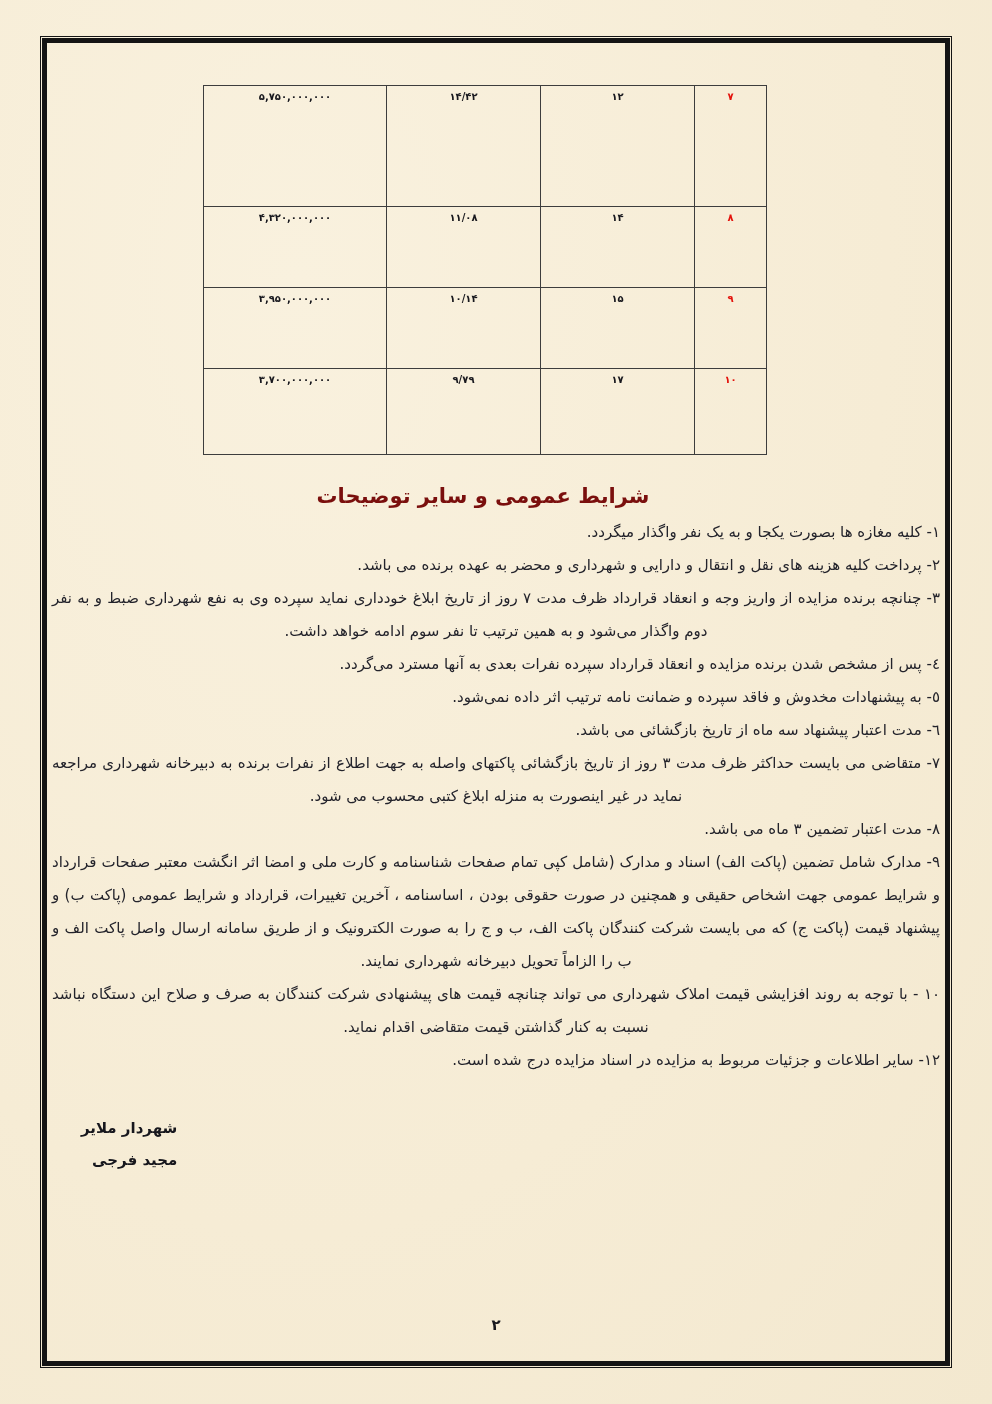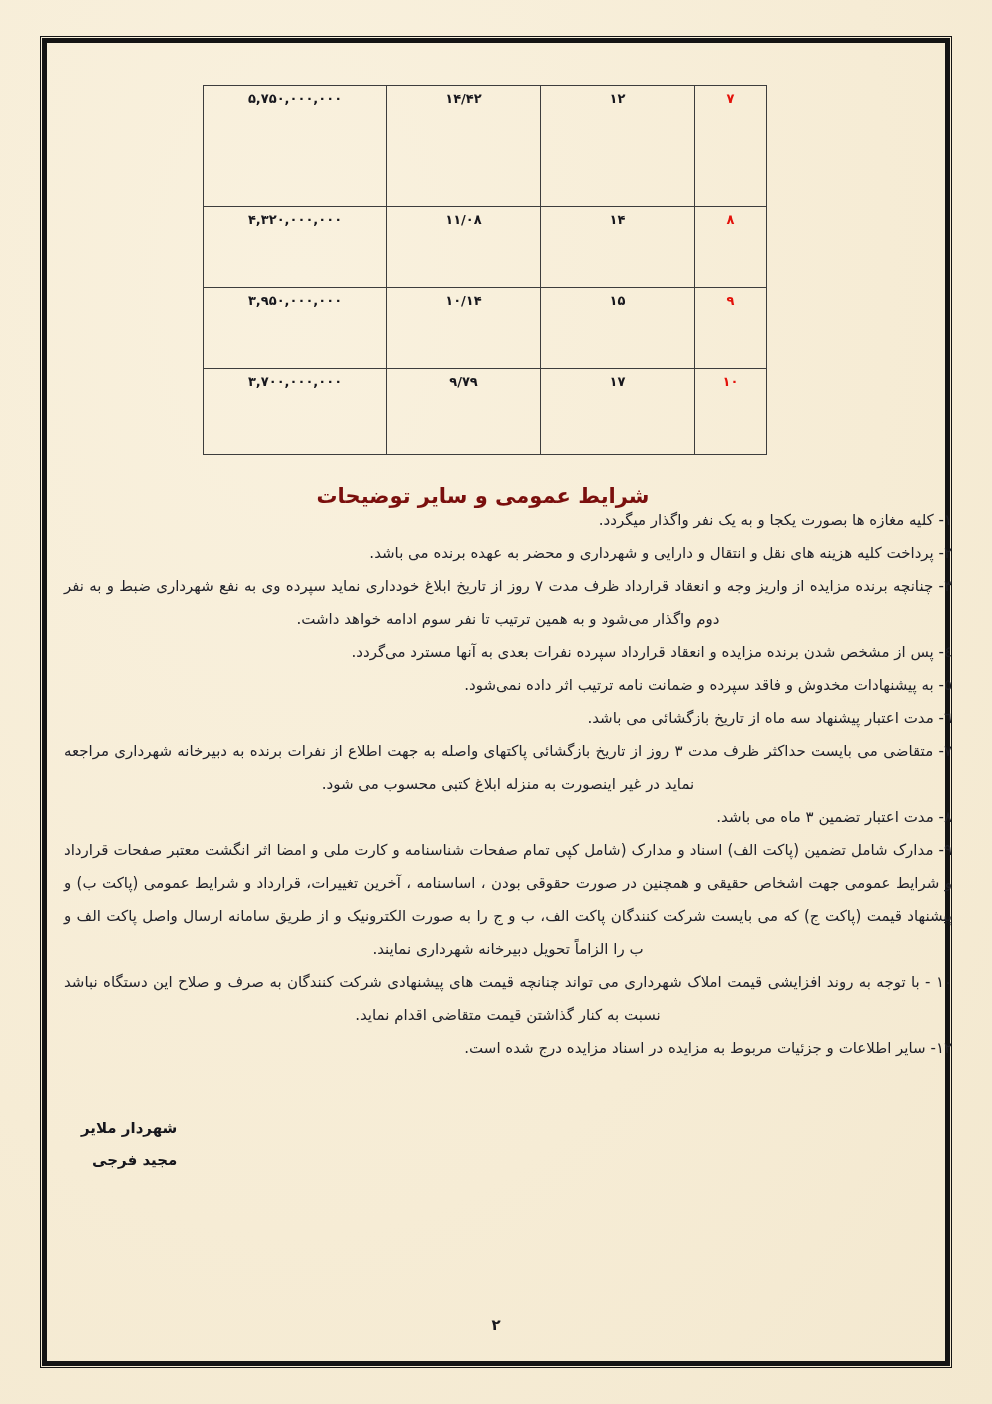--- a/index.html
+++ b/index.html
@@ -27,39 +27,39 @@
   
   .result-table{
     position:absolute;top:85px;left:203px;width:563px;
     border-collapse:collapse;table-layout:fixed;
     direction:rtl;
   }
   .result-table td{
     border:1px solid #3d3d3d;
     vertical-align:top;text-align:center;
     padding-top:5px;
-    font-size:13px;font-weight:bold;color:#17171d;
+    font-size:10px;font-weight:bold;color:#17171d;
   }
   .row-1 td{height:114px;}
   .row-2 td{height:74px;}
   .row-3 td{height:74px;}
   .row-4 td{height:79px;}
   td.c-no{color:#e3120b;}
   
   .section-title{
     position:absolute;top:484px;left:27px;width:912px;
     text-align:center;
     font-size:21px;font-weight:bold;color:#7a0f0d;
     direction:rtl;
   }
   
   .terms{
-    position:absolute;top:504px;left:52px;width:888px;
+    position:absolute;top:516px;left:52px;width:888px;
     direction:rtl;
-    font-size:15px;line-height:33px;color:#23232b;margin-left:12px;
+    font-size:15px;line-height:33px;color:#23232b;
   }
   .item{text-align:right;}
   .item.multi{
     text-align:justify;
     text-align-last:center;
     -moz-text-align-last:center;
   }
   
   .signature{
     position:absolute;top:1112px;left:64px;

